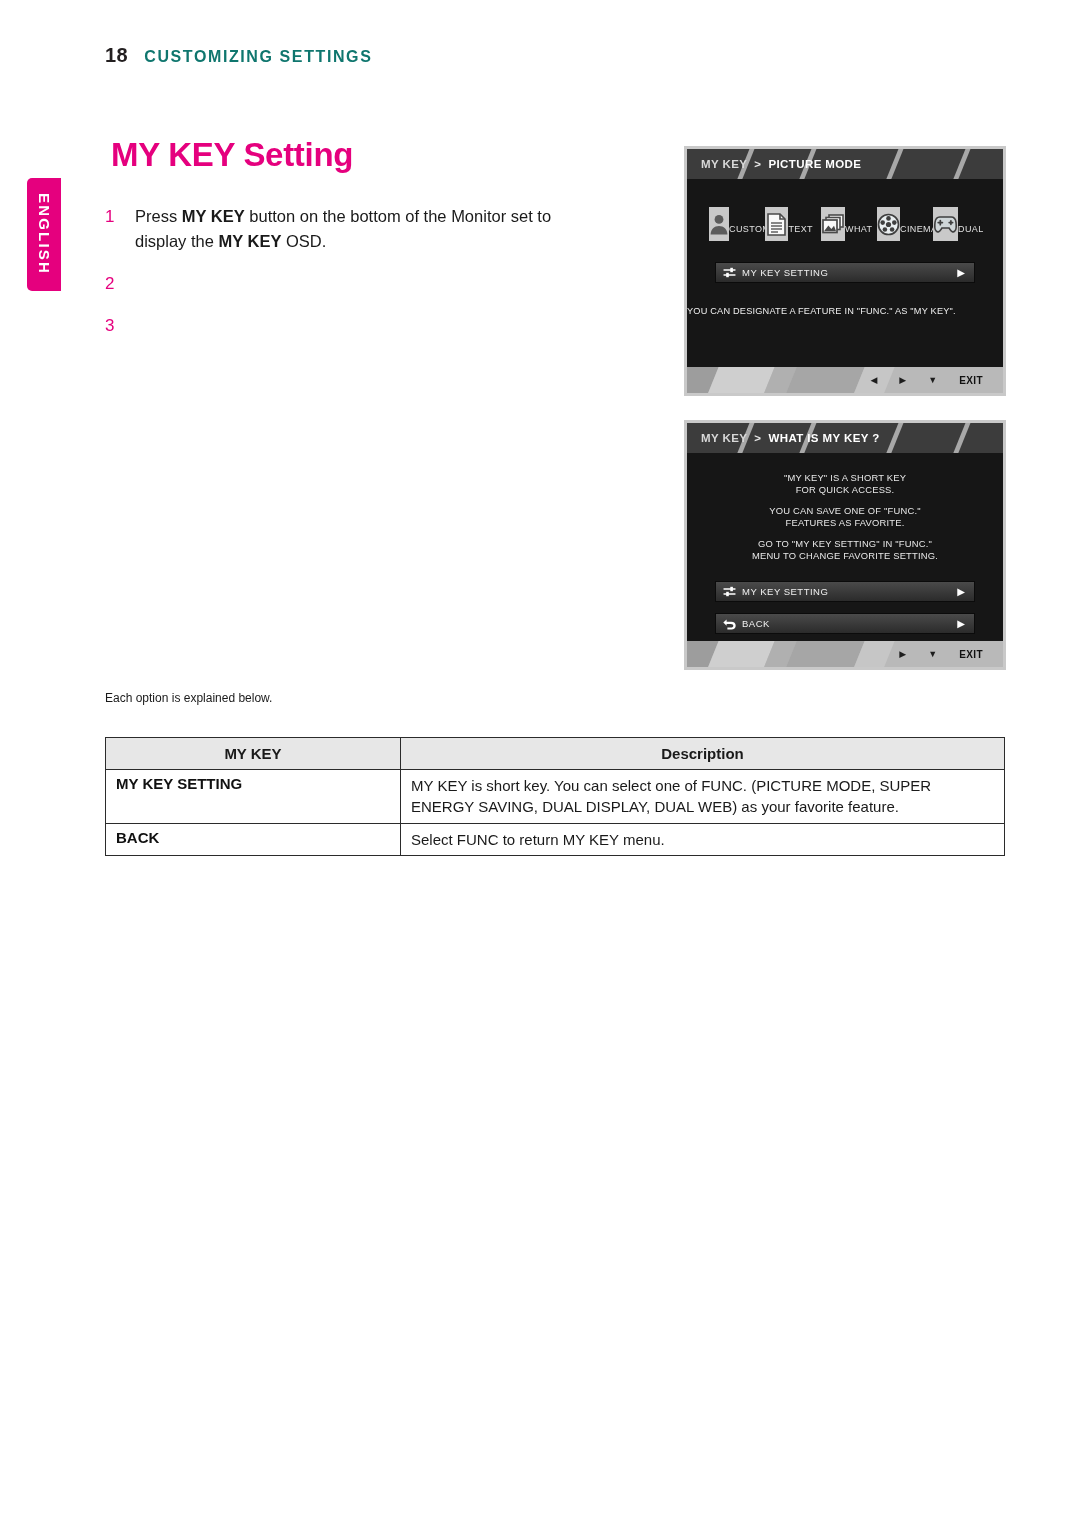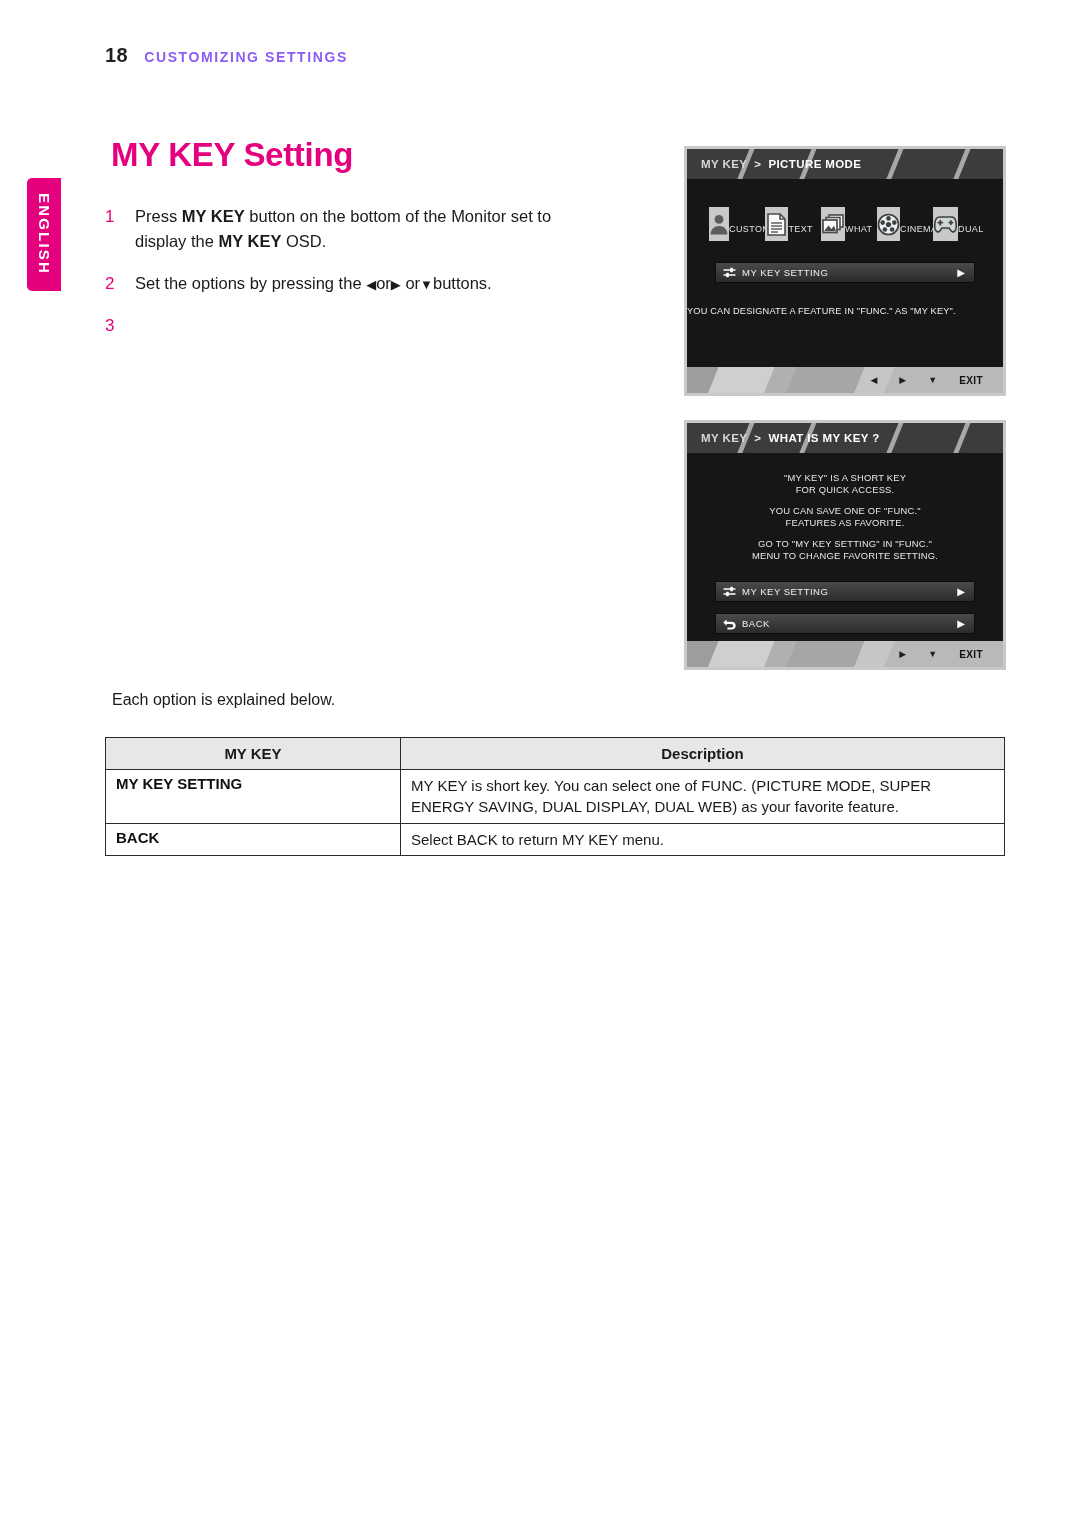--- a/index.html
+++ b/index.html
@@ -5,21 +5,21 @@
   html,body{margin:0;padding:0;}
   body{
     width:1080px;height:1524px;background:#ffffff;
     font-family:"Liberation Sans", sans-serif;
     color:#1a1a1a;position:relative;overflow:hidden;
   }
 
   
   .page-header{position:absolute;left:105px;top:44px;display:flex;align-items:baseline;gap:16px;}
   .page-num{font-size:20px;font-weight:bold;letter-spacing:.5px;color:#231f20;}
-  .page-sec{font-size:14px;font-weight:bold;letter-spacing:1.6px;color:#8b5cf6;}
+  .page-sec{font-size:16px;font-weight:bold;letter-spacing:1.6px;color:#0f766e;}
 
   
   .lang-tab{
     position:absolute;left:27px;top:178px;width:34px;height:113px;
     background:#e5007e;border-radius:5px 0 0 5px;
     display:flex;align-items:center;justify-content:center;
   }
   .lang-tab span{
     color:#ffffff;font-size:15px;font-weight:bold;letter-spacing:2.2px;
     writing-mode:vertical-rl;text-orientation:mixed;
@@ -96,21 +96,21 @@
   .osd-botbar{
     position:absolute;left:0;right:0;bottom:0;height:26px;background:#b9b9b9;
     overflow:hidden;display:flex;align-items:center;justify-content:flex-end;
   }
   .osd-botbar .bslash{position:absolute;top:-6px;height:40px;transform:skewX(-22deg);}
   .osd-botbar .keys{position:relative;z-index:3;display:flex;align-items:center;gap:22px;padding-right:20px;}
   .osd-botbar .k{font-size:9px;color:#1d1d1d;line-height:1;}
   .osd-botbar .kexit{font-size:10px;font-weight:bold;color:#111111;letter-spacing:.4px;}
 
   
-  .each-line{position:absolute;left:112px;top:691px;font-size:16px;color:#1a1a1a;}
+  .each-line{position:absolute;left:105px;top:691px;font-size:12px;color:#1a1a1a;}
 
   
   table.opt{
     position:absolute;left:105px;top:737px;width:900px;
     border-collapse:collapse;table-layout:fixed;
   }
   table.opt th,table.opt td{border:1.4px solid #2b2b2b;padding:5px 10px;vertical-align:top;}
   table.opt th{background:#e7e7e7;text-align:center;font-size:15px;font-weight:bold;color:#1a1a1a;padding:7px 10px;}
   table.opt td.k{font-size:15px;font-weight:bold;color:#111111;white-space:nowrap;}
   table.opt td.d{font-size:15px;font-weight:400;color:#1a1a1a;line-height:1.42;}
@@ -130,21 +130,20 @@
 
 <div class="title">MY KEY Setting</div>
 
 <div class="steps">
   <div class="step">
     <div class="step-num">1</div>
     <div class="step-txt">Press <b>MY KEY</b> button on the bottom of the Monitor set to display the <b>MY KEY</b> OSD.</div>
   </div>
   <div class="step">
     <div class="step-num">2</div>
-    <div class="step-txt">Set the options by pressing the <span class="arrowg">◀</span>or<span class="arrowg">▶</span> or<span class="arrowg">▼</span>buttons.</div>
   </div>
   <div class="step">
     <div class="step-num">3</div>
   </div>
 </div>
 
 <div class="osd" id="osd1">
   <div class="osd-inner">
     <div class="osd-topbar">
       <div class="slash" style="left:56px"></div>
@@ -348,16 +347,16 @@
       <th>Description</th>
     </tr>
   </thead>
   <tbody>
     <tr>
       <td class="k">MY KEY SETTING</td>
       <td class="d">MY KEY is short key. You can select one of FUNC. (PICTURE MODE, SUPER ENERGY SAVING, DUAL DISPLAY, DUAL WEB) as your favorite feature.</td>
     </tr>
     <tr>
       <td class="k">BACK</td>
-      <td class="d">Select BACK to return MY KEY menu.</td>
+      <td class="d">Select FUNC to return MY KEY menu.</td>
     </tr>
   </tbody>
 </table>
 
 </body></html>

